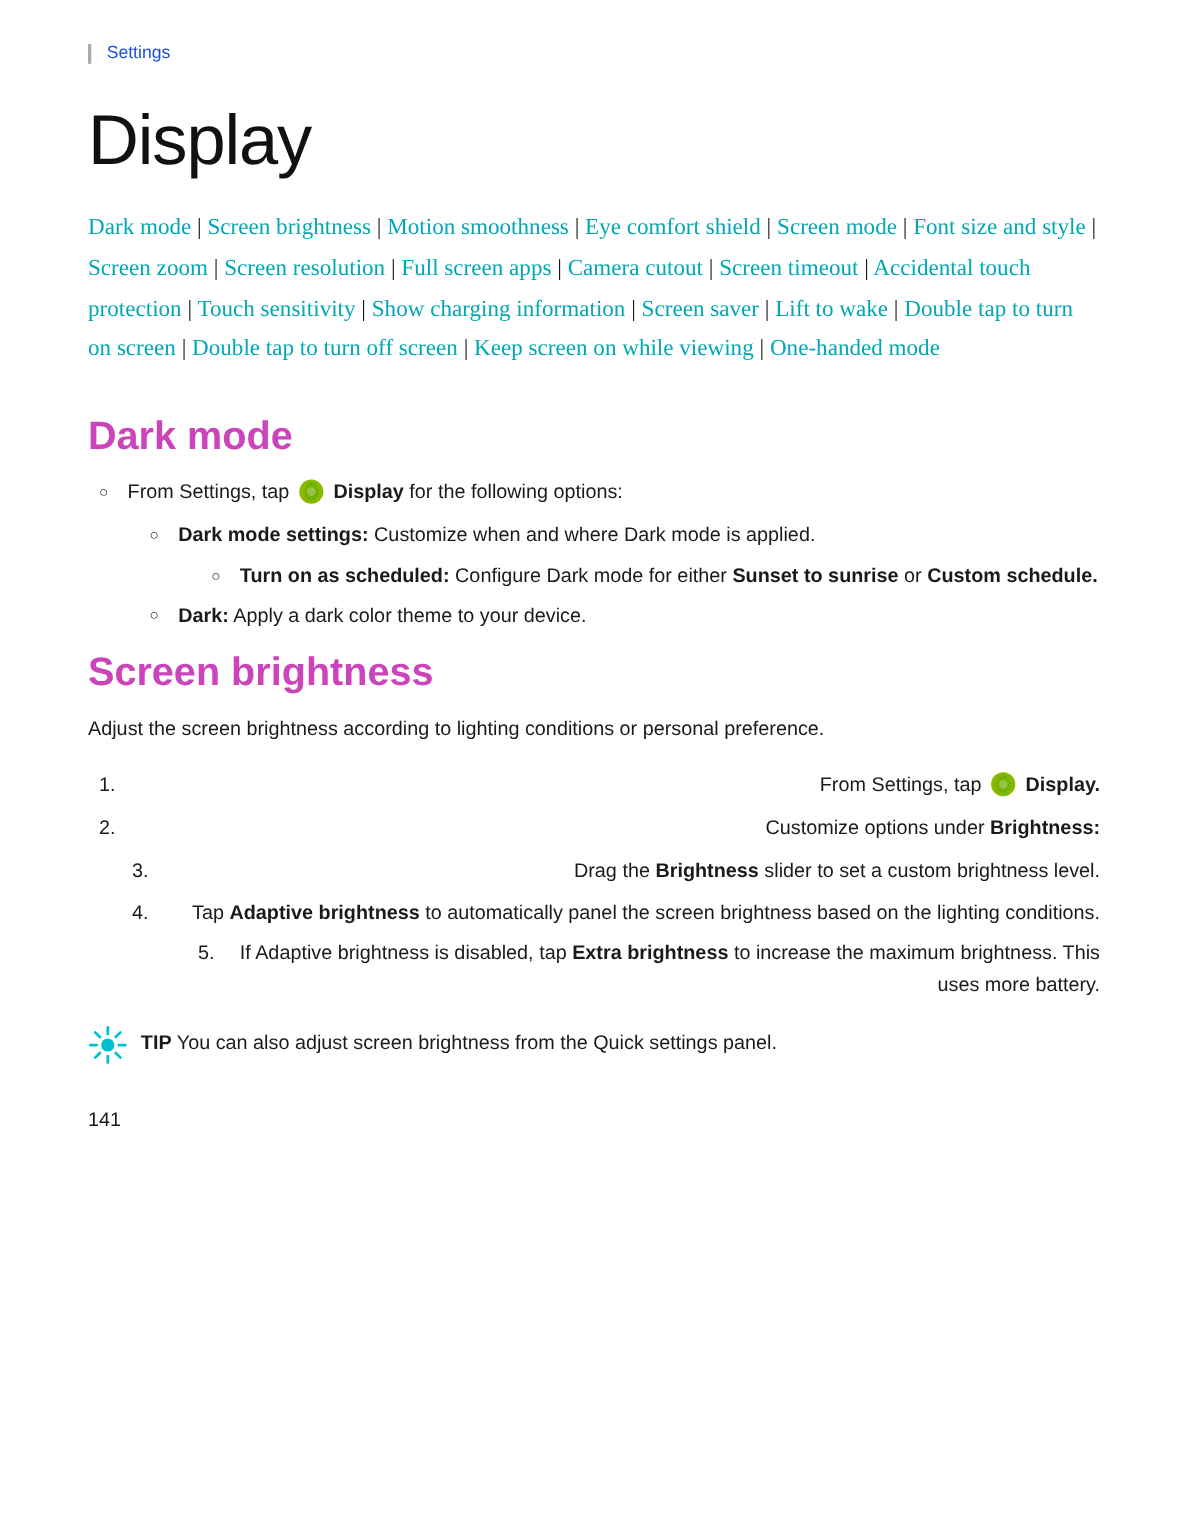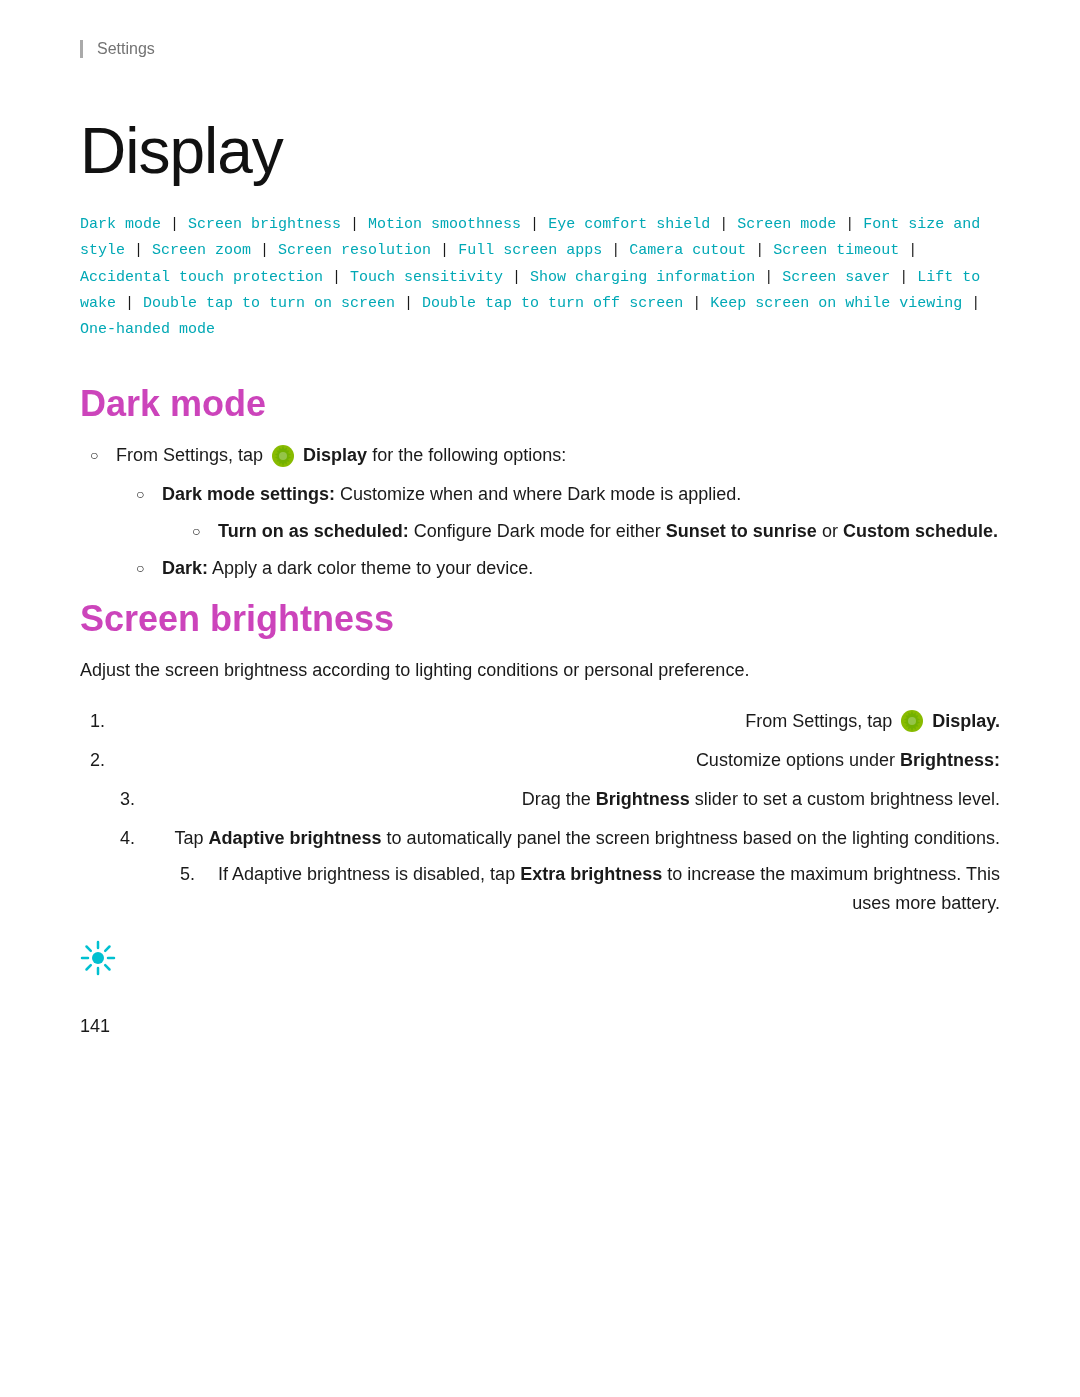--- a/index.html
+++ b/index.html
@@ -22,24 +22,24 @@
       width: 1080px;
       min-height: 1397px;
       background: #fff;
       padding: 40px 80px 60px 80px;
       position: relative;
     }
 
     .settings-label {
       font-family: 'Arial', sans-serif;
       font-size: 16px;
-      color: #737373;
+      color: #1d4ed8;
       border-left: 3px solid #aaa;
       padding-left: 14px;
-      margin-bottom: 56px;
+      margin-bottom: 32px;
       font-style: normal;
     }
 
     .page-title {
       font-family: 'Arial', sans-serif;
       font-size: 64px;
       font-weight: 300;
       color: #111;
       margin-bottom: 24px;
       letter-spacing: -1px;
@@ -47,22 +47,22 @@
 
     .intro-text {
       font-family: 'Arial', sans-serif;
       font-size: 18px;
       color: #1a1a1a;
       line-height: 1.6;
       margin-bottom: 22px;
     }
 
     .links-nav {
-      font-family: Liberation Mono, monospace;
-      font-size: 15px;
+      font-family: Liberation Serif, serif;
+      font-size: 21px;
       line-height: 1.75;
       margin-bottom: 40px;
       color: #1a1a1a;
     }
 
     .nav-link {
       color: #00a8b5;
       text-decoration: none;
     }
 
@@ -328,19 +328,24 @@
 
       <line x1="18" y1="2" x2="18" y2="8" stroke="#00c0d0" stroke-width="2.5" stroke-linecap="round"></line>
       <line x1="18" y1="28" x2="18" y2="34" stroke="#00c0d0" stroke-width="2.5" stroke-linecap="round"></line>
       <line x1="2" y1="18" x2="8" y2="18" stroke="#00c0d0" stroke-width="2.5" stroke-linecap="round"></line>
       <line x1="28" y1="18" x2="34" y2="18" stroke="#00c0d0" stroke-width="2.5" stroke-linecap="round"></line>
       <line x1="6.5" y1="6.5" x2="10.8" y2="10.8" stroke="#00c0d0" stroke-width="2.5" stroke-linecap="round"></line>
       <line x1="25.2" y1="25.2" x2="29.5" y2="29.5" stroke="#00c0d0" stroke-width="2.5" stroke-linecap="round"></line>
       <line x1="29.5" y1="6.5" x2="25.2" y2="10.8" stroke="#00c0d0" stroke-width="2.5" stroke-linecap="round"></line>
       <line x1="10.8" y1="25.2" x2="6.5" y2="29.5" stroke="#00c0d0" stroke-width="2.5" stroke-linecap="round"></line>
     </svg>
+    <p class="tip-text">
+      <span class="tip-label bold">TIP</span>
+      <span>  </span>
+      <span>You can also adjust screen brightness from the Quick settings panel.</span>
+    </p>
   </div>
 
   <div class="page-number">
     <span>141</span>
   </div>
 
 </div>
 
 </body></html>

